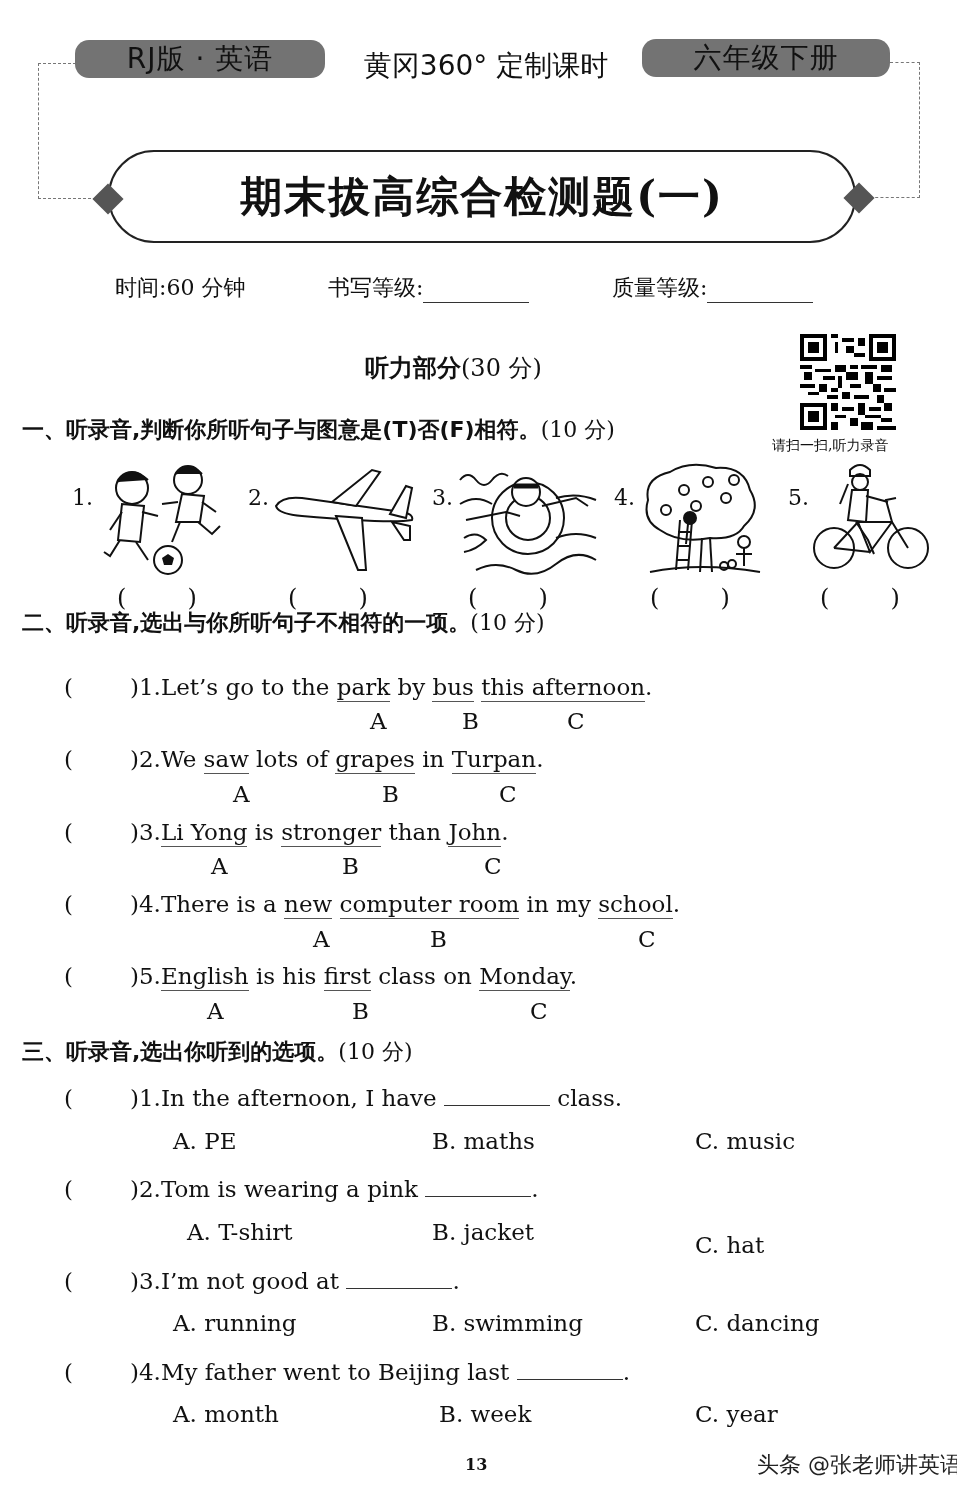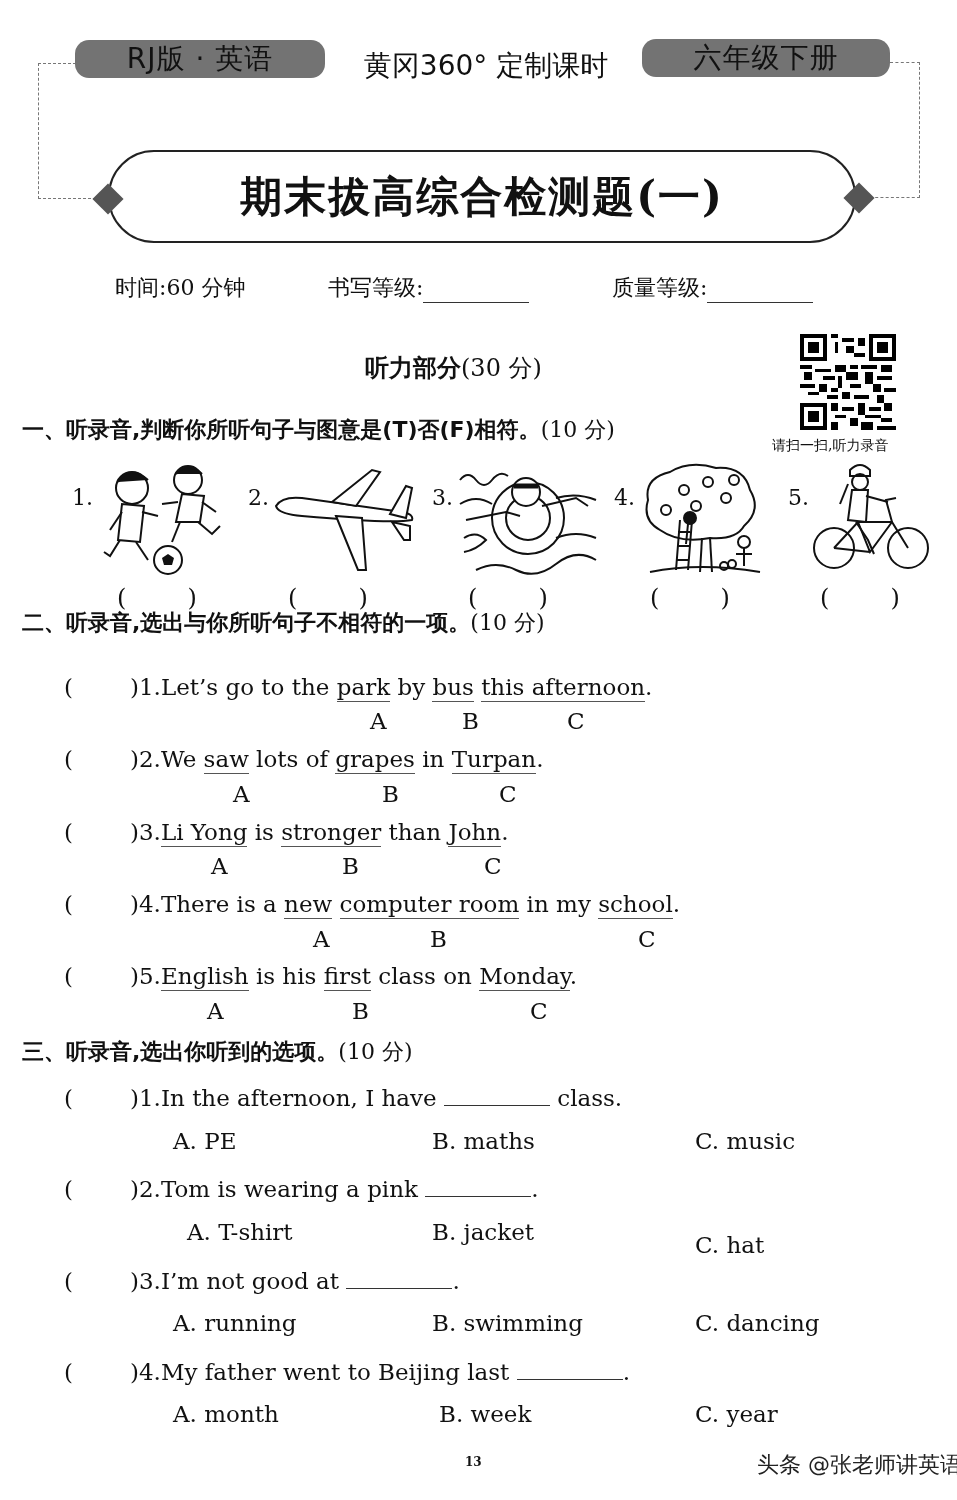--- a/index.html
+++ b/index.html
@@ -54,21 +54,21 @@
   
   .row { position: absolute; left: 64px; font-size: 23px; white-space: nowrap; height: 32px; }
   .row .paren { display: inline-block; width: 66px; }
   .row u { text-decoration: none; border-bottom: 1.5px solid #555; padding-bottom: 1px; }
   .letter { position: absolute; font-size: 23px; }
 
   
   .opt { position: absolute; font-size: 23px; white-space: nowrap; }
   .fill { display: inline-block; border-bottom: 1.5px solid #333; height: 24px; vertical-align: baseline; }
 
-  .page-num { position: absolute; left: 465px; top: 1455px; font-size: 12px; font-weight: bold; }
+  .page-num { position: absolute; left: 465px; top: 1455px; font-size: 16px; font-weight: bold; }
   .watermark { position: absolute; left: 710px; top: 1450px; font-size: 22px; color: #222;
                font-family: "DejaVu Sans", "Liberation Sans", sans-serif; white-space: nowrap; margin-left: 47px; }
 </style>
 </head>
 <body>
 
 <div class="dash dash-l-top"></div>
 <div class="dash dash-l-v"></div>
 <div class="dash dash-l-bot"></div>
 <div class="dash dash-r-top"></div>

